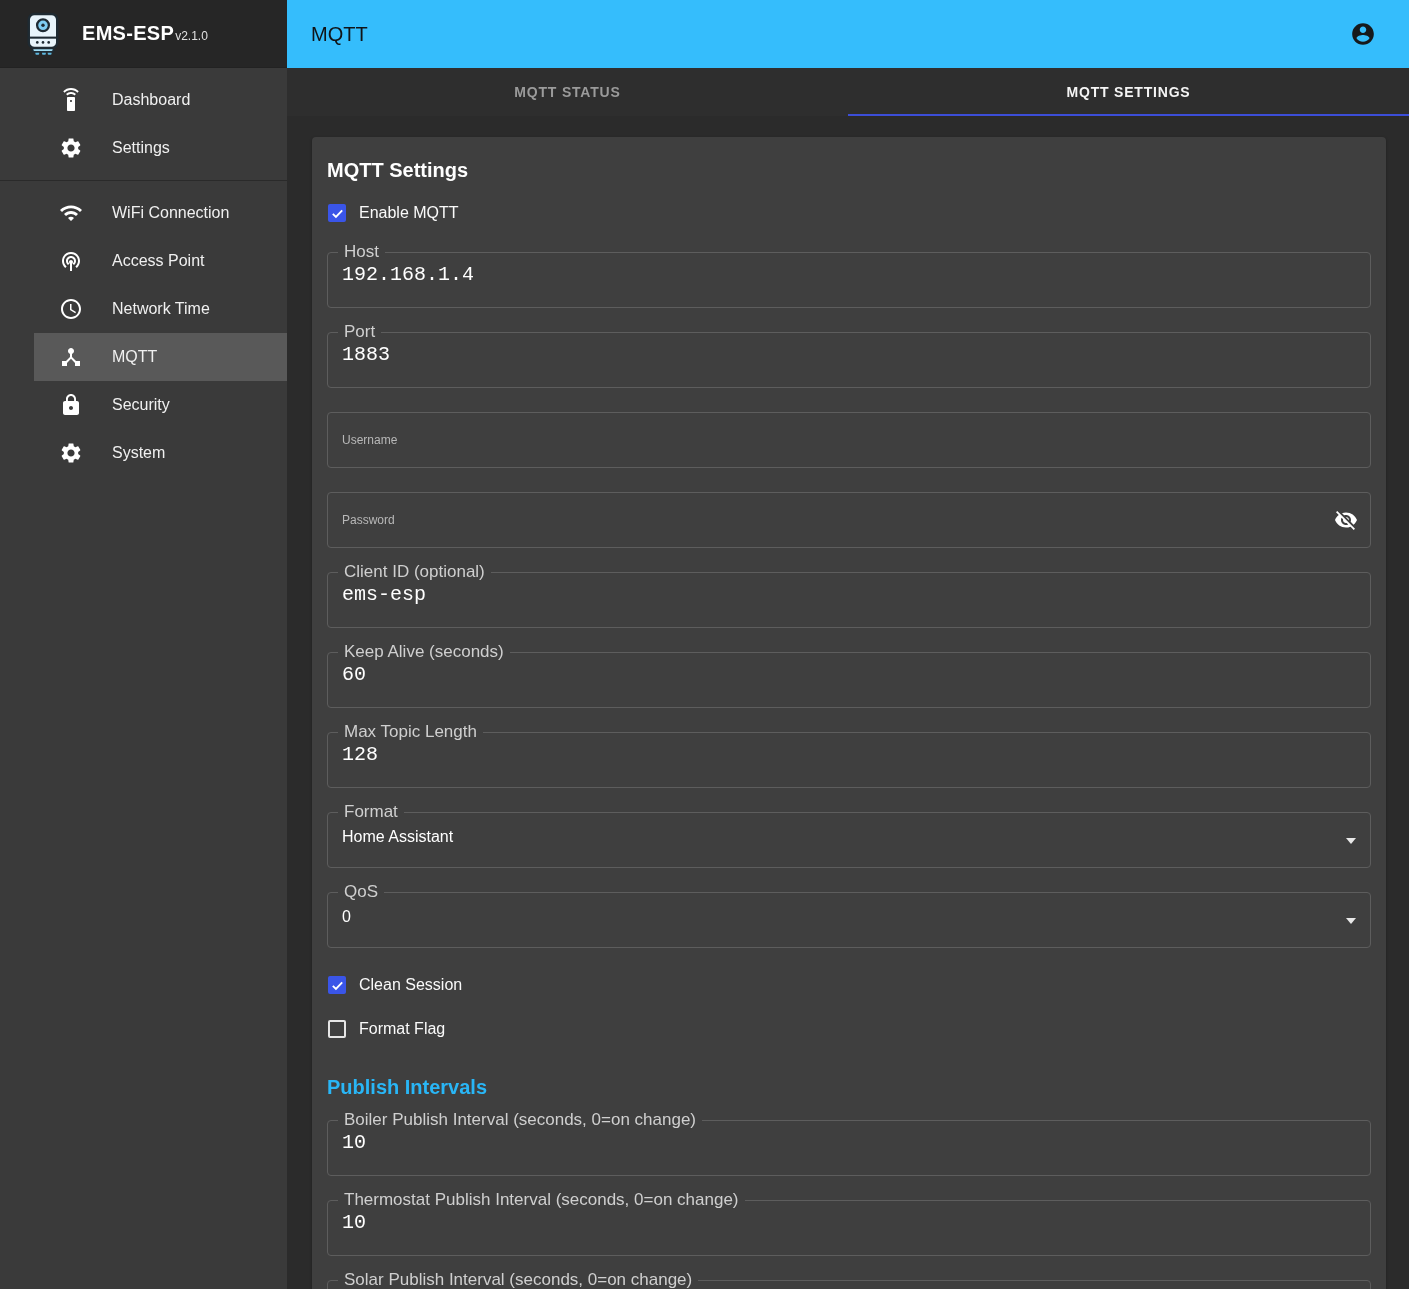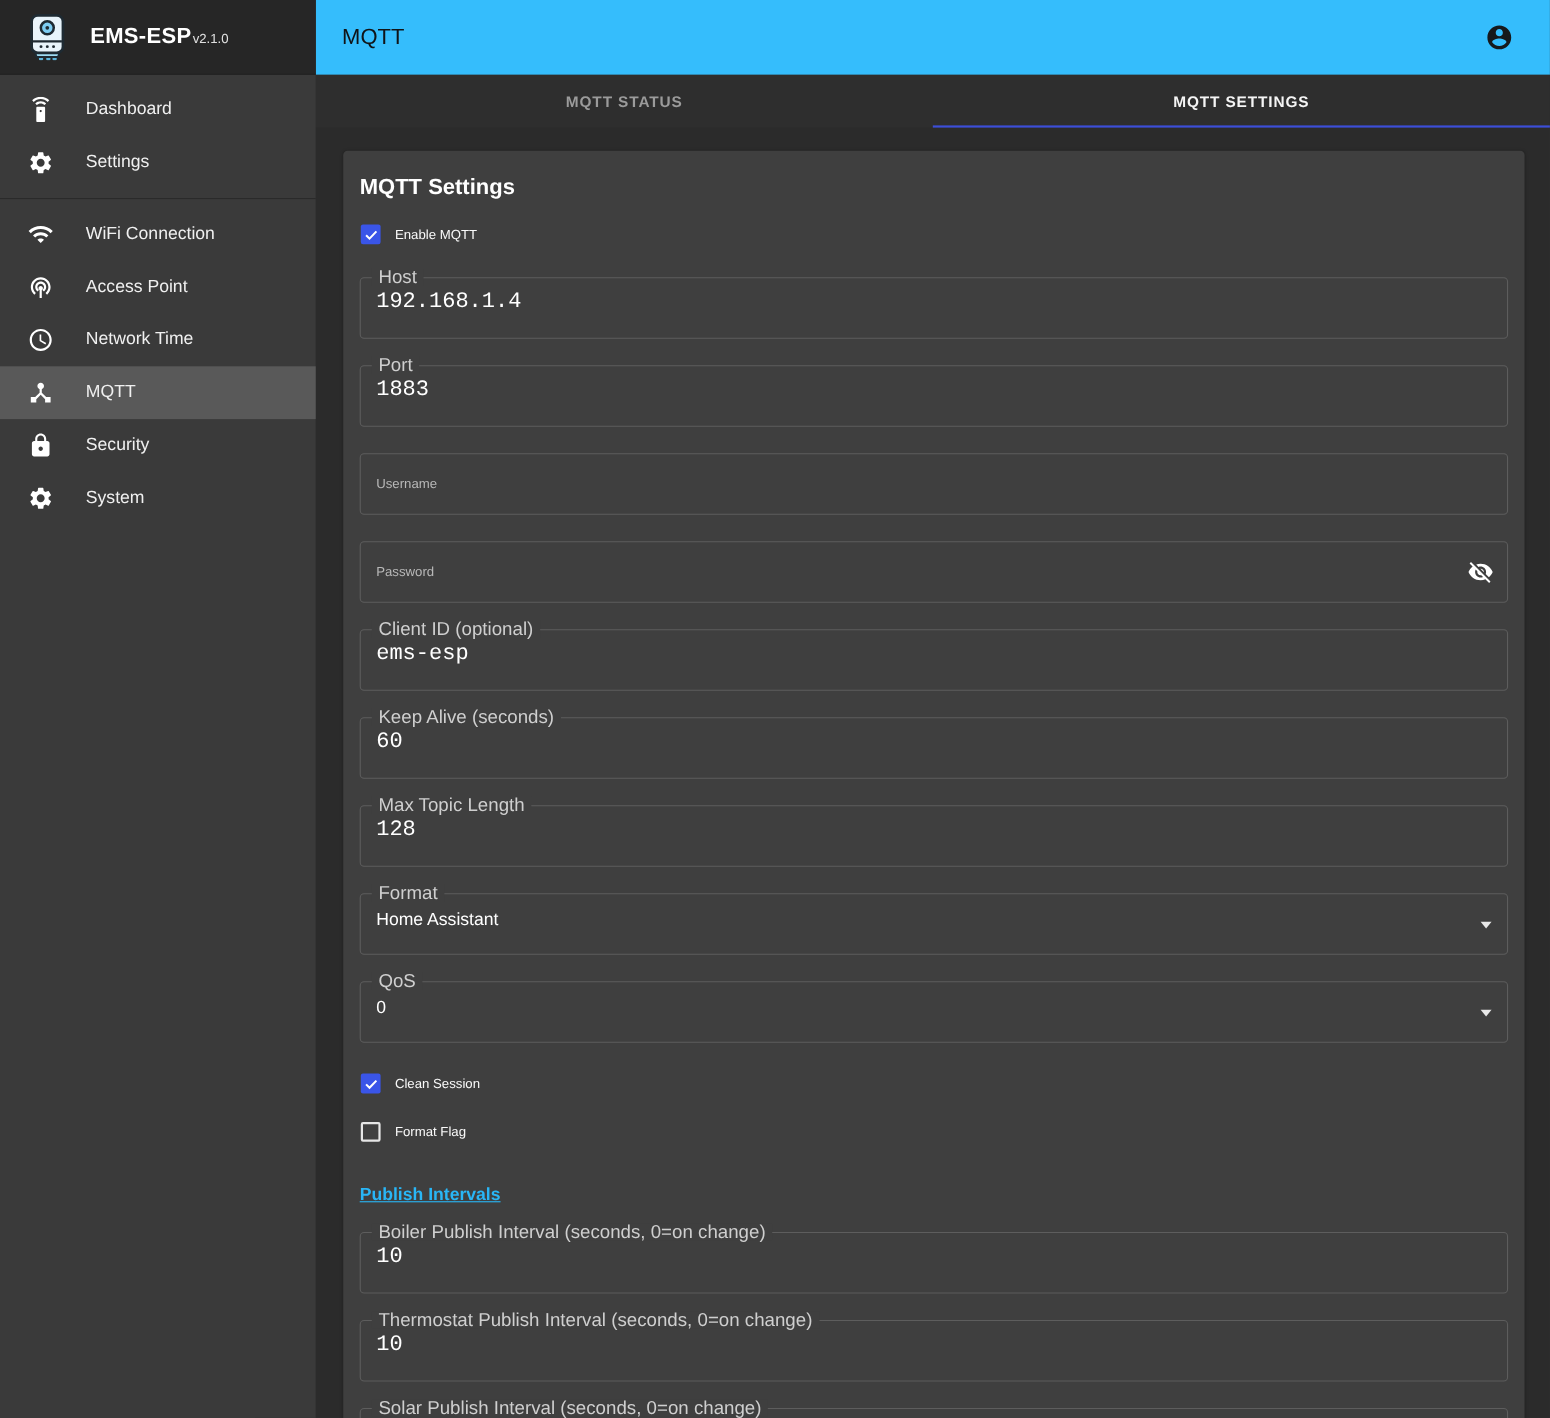--- a/index.html
+++ b/index.html
@@ -20,21 +20,21 @@
     height:68px; background:#262626; display:flex; align-items:center;
     padding:0 16px; border-bottom:1px solid #222;
   }
   .brand-icon { width:38px; height:44px; margin-left:8px; flex:0 0 auto; }
   .brand-text { margin-left:20px; display:flex; align-items:baseline; }
   .brand-name { font-size:20px; font-weight:bold; color:#fff; letter-spacing:0.3px; }
   .brand-version { font-size:12px; color:#e0e0e0; margin-left:1px; }
   .nav-divider { height:1px; background:#2a2a2a; }
   .nav-section { padding:8px 0; }
   .nav-item {
-    height:48px; display:flex; align-items:center; padding:0 16px; cursor:pointer;
+    height:48px; display:flex; align-items:center; padding:0 16px; cursor:pointer;margin-left:34px;
   }
   .nav-item.selected { background:#595959; }
   .nav-item .icon { width:24px; height:24px; margin-left:9px; flex:0 0 auto; }
   .nav-item .icon svg { width:24px; height:24px; fill:#fff; }
   .nav-label { margin-left:29px; font-size:16px; color:#f0f0f0; }
 
   
   .main { position:absolute; left:287px; top:0; width:1122px; height:1289px; }
   .appbar {
     height:68px; background:#35bdfc; display:flex; align-items:center;
@@ -55,37 +55,37 @@
     position:absolute; bottom:0; left:50%; width:50%; height:2px; background:#3c4ed8;
   }
 
   .content { padding:21px 23px 0 25px; }
   .card {
     background:#3f3f3f; border-radius:4px; padding:21px 15px 24px 15px;
     box-shadow:0 1px 3px rgba(0,0,0,0.3);
   }
   .card-heading { font-size:20px; font-weight:bold; color:#fff; line-height:24px; }
   .section-heading {
-    font-size:16px; font-weight:bold; color:#29b6f6; line-height:24px;
-    margin-top:33px; margin-bottom:21px;text-decoration:underline;
+    font-size:20px; font-weight:bold; color:#29b6f6; line-height:24px;
+    margin-top:33px; margin-bottom:21px;
   }
 
   
   .check-row { display:flex; align-items:center; height:26px; cursor:pointer; }
   .check-row.first { margin-top:18px; margin-bottom:26px; }
   .check-row.mid { margin-top:16px; }
   .check-row.mid + .check-row.mid { margin-top:18px; }
   .checkbox {
     width:18px; height:18px; border-radius:2px; margin-left:1px;
     display:flex; align-items:center; justify-content:center; flex:0 0 auto;
   }
   .checkbox.checked { background:#3a55e8; }
   .checkbox.unchecked { background:transparent; border:2px solid #e6e6e6; }
   .checkbox svg { width:15px; height:15px; fill:none; stroke:#fff; stroke-width:3; }
-  .check-label { margin-left:13px; font-size:12px; color:#fafafa; }
+  .check-label { margin-left:13px; font-size:16px; color:#fafafa; }
 
   
   .tfield {
     position:relative; height:56px; border:1px solid #5d5d5d; border-radius:4px;
     margin-bottom:24px;
   }
   .tfield .flabel {
     position:absolute; top:-9px; left:10px; padding:0 6px; background:#3f3f3f;
     font-size:17px; color:#cfcfcf; line-height:16px; white-space:nowrap;
   }

